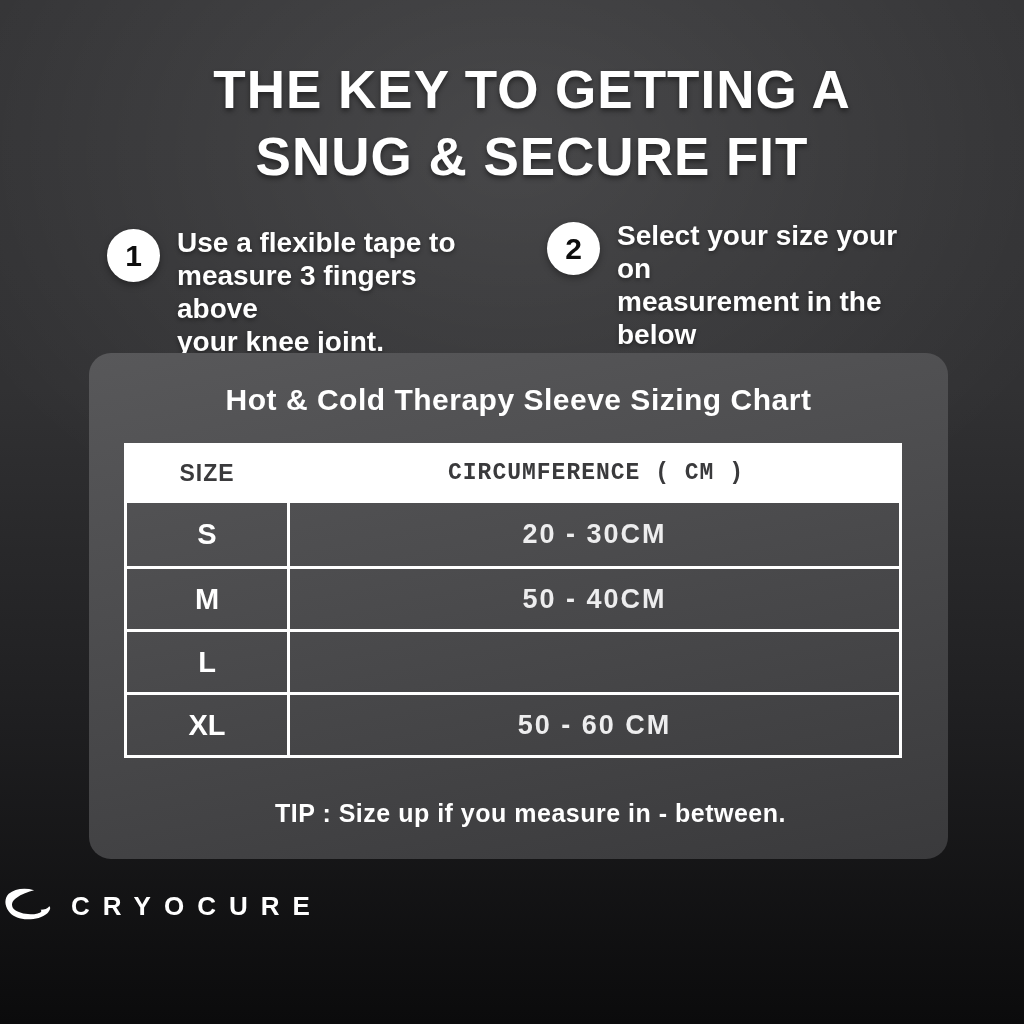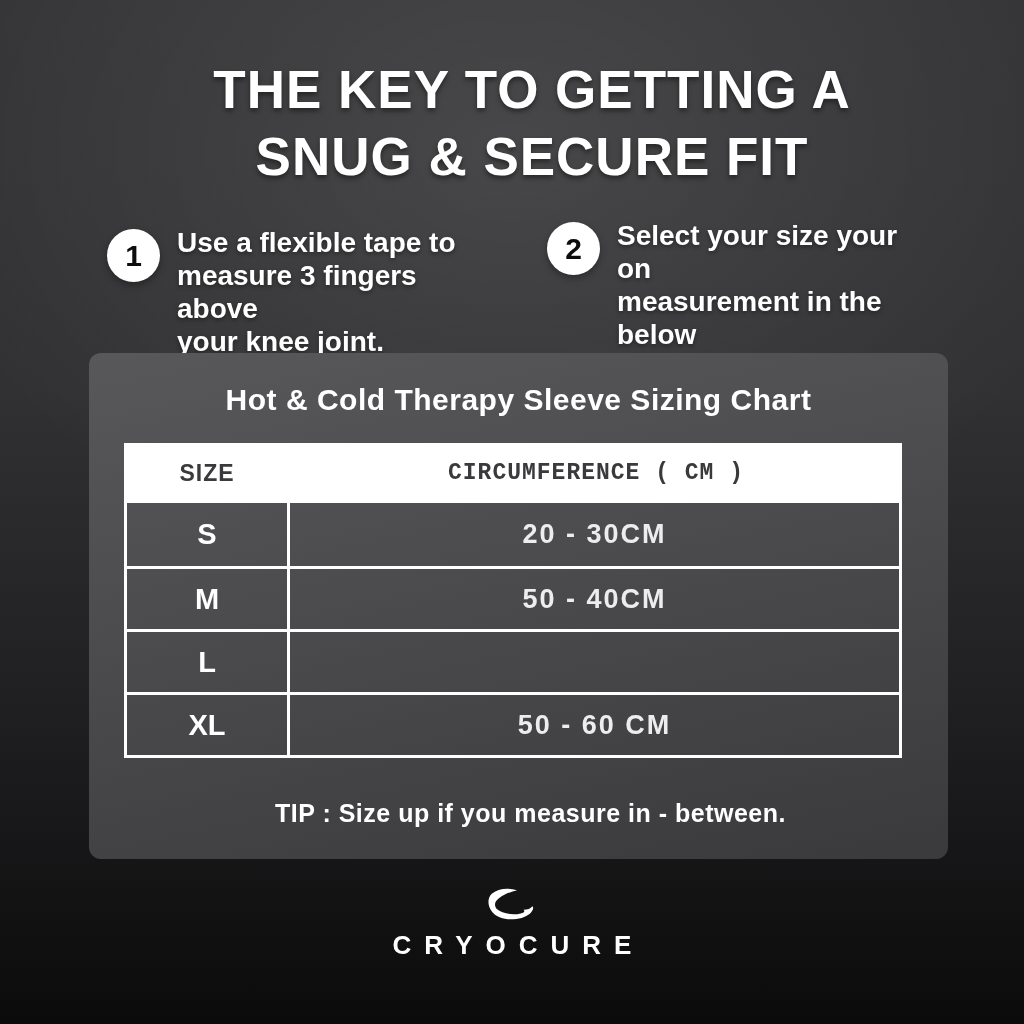--- a/index.html
+++ b/index.html
@@ -60,21 +60,21 @@
     white-space: pre-line;
     margin-top: -3px;
     text-shadow: 0 2px 4px rgba(0,0,0,0.4);
   }
 
   
   .sizing-card {
     position: absolute;
     left: 89px; top: 353px;
     width: 859px; height: 506px;
-    border-radius: 12px;
+    border-radius: 22px;
     background: linear-gradient(168deg, #58585a 0%, #4c4c4e 42%, #3a3a3c 100%);
   }
   .card-heading {
     position: absolute;
     top: 30px; left: 0; width: 100%;
     text-align: center;
     color: #ffffff;
     font-size: 30px;
     font-weight: bold;
     letter-spacing: 0.5px;
@@ -136,21 +136,21 @@
     font-size: 25px;
     font-weight: bold;
     letter-spacing: 0.5px;
     padding-left: 24px;
   }
 
   
   .brand {
     position: absolute;
     top: 883px; left: 0; width: 1024px;
-    display: flex; flex-direction: column; align-items: center;
+    display: flex; flex-direction: row; align-items: center;
   }
   .brand-mark { width: 58px; height: 42px; }
   .brand-wordmark {
     margin-top: 5px;
     color: #ffffff;
     font-size: 26px;
     font-weight: bold;
     letter-spacing: 13px;
     text-indent: 13px;
   }

